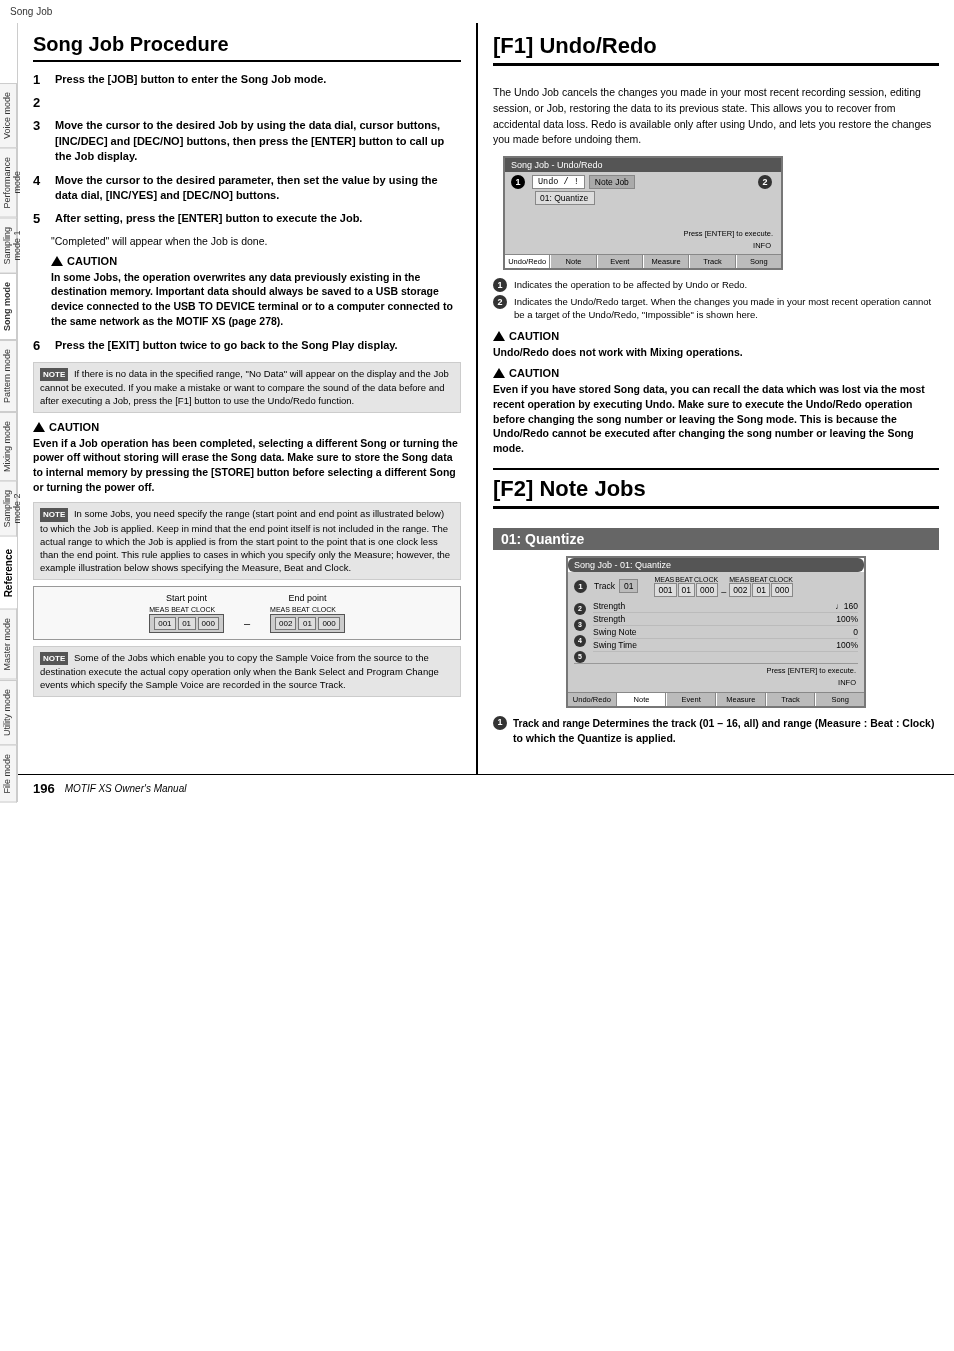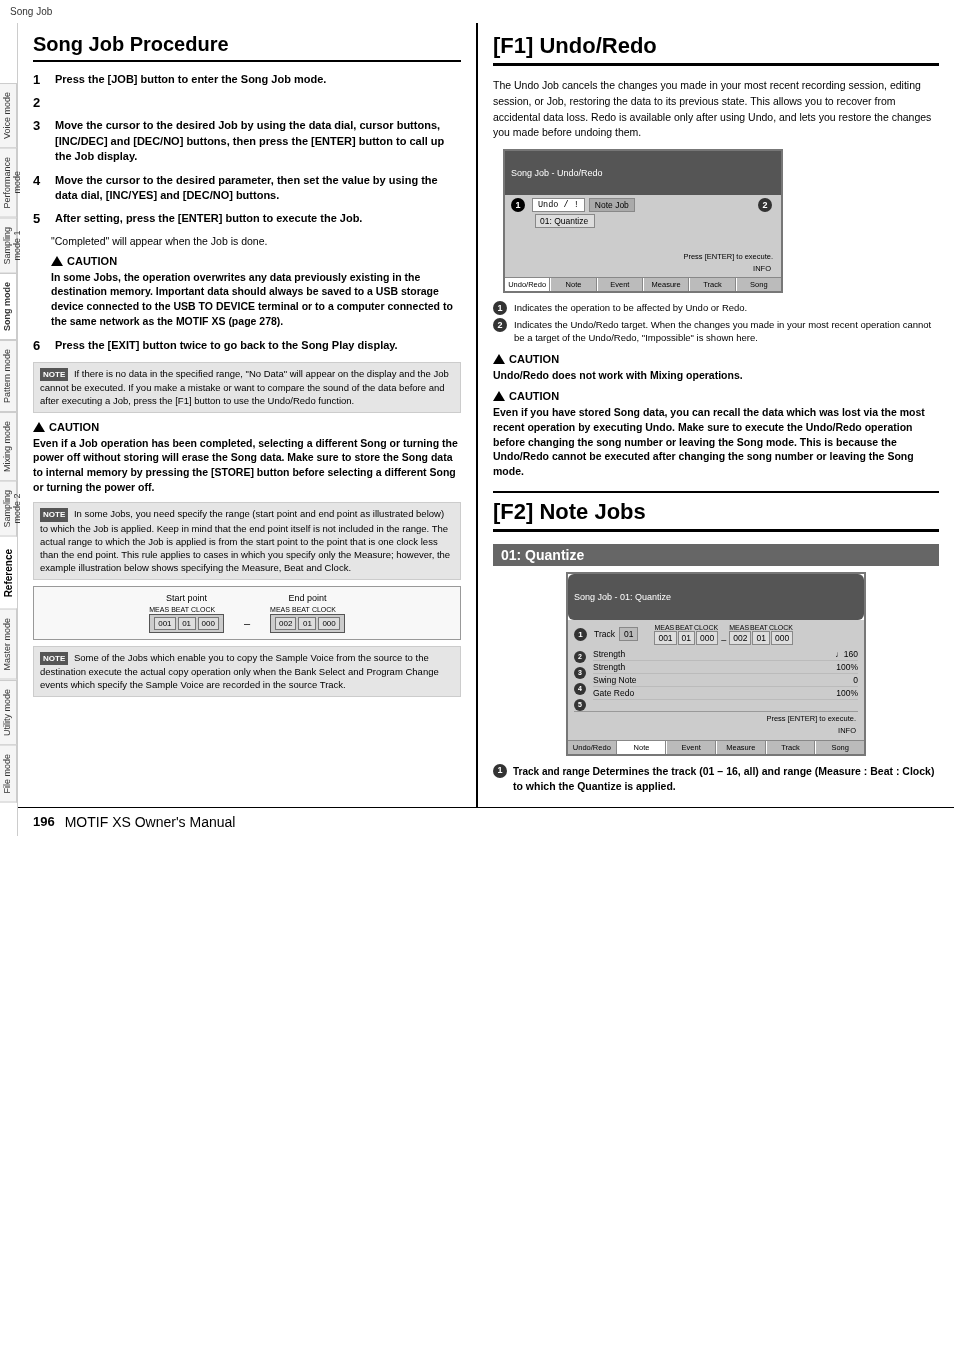--- a/index.html
+++ b/index.html
@@ -82,21 +82,21 @@
       font-weight: bold;
       border-bottom: 2px solid #000;
       padding-bottom: 4px;
       margin-bottom: 10px;
     }
     .section-title-large {
       font-size: 22px;
       font-weight: bold;
       border-bottom: 3px solid #000;
       padding-bottom: 4px;
-      margin-bottom: 12px;
+      margin-bottom: 19px;
     }
     .subsection-title {
       font-size: 14px;
       font-weight: bold;
       background: #666;
       color: #fff;
       padding: 3px 8px;
       margin: 10px 0 6px 0;
     }
     
@@ -233,21 +233,22 @@
       padding: 6px 15px;
       border-top: 1px solid #000;
       margin-top: auto;
     }
     .page-number {
       font-weight: bold;
       font-size: 13px;
       margin-right: 10px;
     }
     .manual-title {
-      font-size: 14px;
+      font-size: 10px;
+      font-style: italic;
     }
     
     .bold-circle {
       display: inline-flex;
       align-items: center;
       justify-content: center;
       width: 14px;
       height: 14px;
       border-radius: 50%;
       background: #333;
@@ -264,21 +265,21 @@
     }
     
     .qscreen {
       border: 2px solid #777;
       margin: 6px auto;
       width: 300px;
     }
     .qscreen-title {
       background: #555;
       color: #fff;
-      padding: 18px 6px;
+      padding: 2px 6px;
       font-size: 9px;
       border-radius: 6px;
     }
     .qscreen-body {
       background: #ccc;
       padding: 4px 6px;
     }
     .qscreen-track-row {
       display: flex;
       align-items: center;
@@ -335,21 +336,21 @@
     
     .undo-screen {
       border: 2px solid #777;
       margin: 8px 10px;
       width: 280px;
       position: relative;
     }
     .undo-title-bar {
       background: #555;
       color: #fff;
-      padding: 17px 6px;
+      padding: 2px 6px;
       font-size: 9px;
     }
     .undo-body {
       background: #ccc;
       padding: 3px 6px;
       min-height: 60px;
     }
     .undo-row {
       display: flex;
       gap: 4px;
@@ -657,21 +658,21 @@
                 </div>
                 <div class="qscreen-param-row">
                   <span>Strength</span>
                   <span class="qscreen-param-val">100%</span>
                 </div>
                 <div class="qscreen-param-row">
                   <span>Swing Note</span>
                   <span class="qscreen-param-val">0</span>
                 </div>
                 <div class="qscreen-param-row">
-                  <span>Gate Redo</span>
+                  <span>Swing Time</span>
                   <span class="qscreen-param-val">100%</span>
                 </div>
               </div>
             </div>
             <div class="qscreen-footer">
               <span>Press [ENTER] to execute.</span>
             </div>
             <div style="text-align:right;font-size:7.5px;padding:1px 2px;">INFO</div>
           </div>
           <div class="qscreen-btns">

